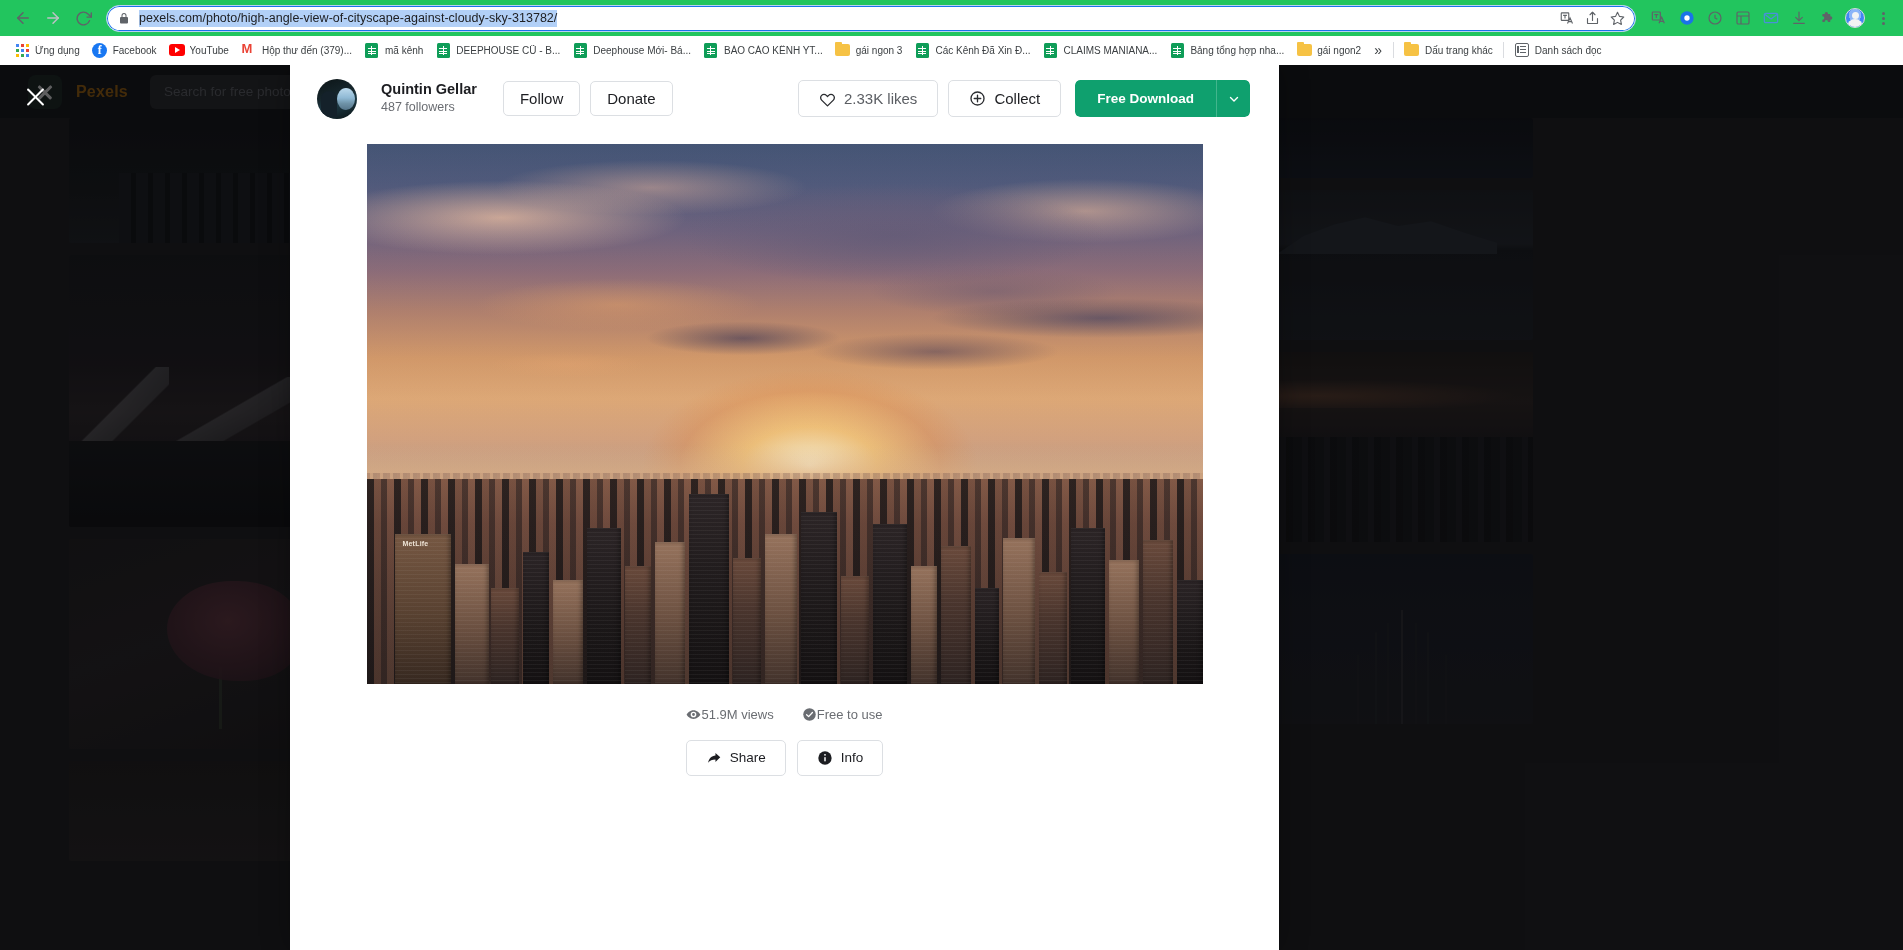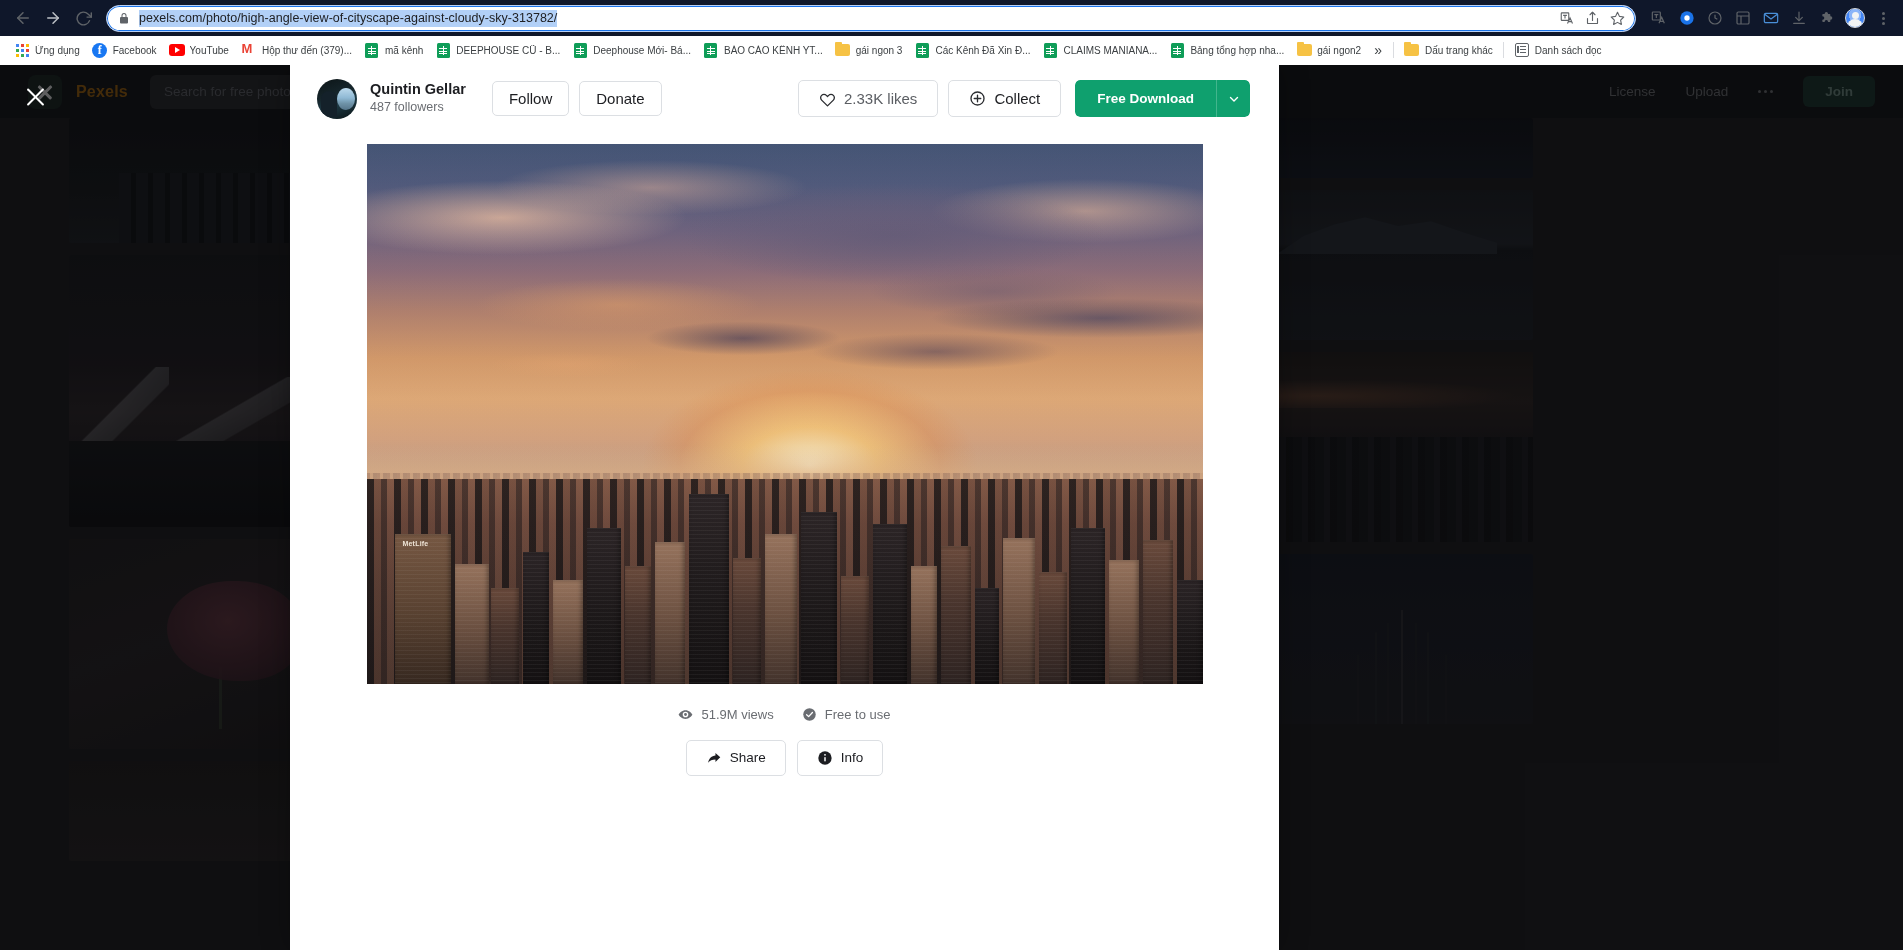--- a/index.html
+++ b/index.html
@@ -15,21 +15,21 @@
   .browser-chrome {
     position: absolute; top: 0; left: 0;
     width: 1903px; height: 65px;
     background: #ffffff;
     z-index: 100;
   }
   .toolbar-row {
     height: 36px;
     display: flex; align-items: center;
     padding: 4px 8px;
-    background: #0f172a;
+    background: #22c55e;
     justify-content: space-between;
   }
   .nav-btn {
     width: 30px; height: 30px;
     display: flex; align-items: center; justify-content: center;
     color: #5f6368;
     border-radius: 50%;
     flex: 0 0 auto;
     font-size: 17px;
     line-height: 1;
@@ -381,21 +381,21 @@
     box-shadow: 0 0 28px rgba(0,0,0,.30);
     display: flex; flex-direction: column;
     overflow: hidden;
   }
   .modal-header {
     height: 67px;
     display: flex; align-items: center;
     padding: 0 29px 0 27px;
     flex: 0 0 auto;
   }
-  .author-block { display: flex; align-items: center; gap: 13px; }
+  .author-block { display: flex; align-items: center; gap: 24px; }
   .author-avatar {
     width: 40px; height: 40px; border-radius: 50%;
     background:
       radial-gradient(circle at 72% 48%, #9fc9e8 0 17%, transparent 18%),
       linear-gradient(160deg, #0c1416 0%, #16262c 42%, #1d3a45 60%, #0a1113 100%);
     position: relative; overflow: hidden; flex: 0 0 40px;
   }
   .author-avatar::before {
     content:""; position:absolute; right:2px; top:9px;
     width:18px; height:22px; border-radius: 9px/11px;
@@ -554,21 +554,21 @@
     background: linear-gradient(180deg, rgba(255,225,190,.04) 0%, rgba(0,0,0,.06) 100%);
   }
 
   
   .photo-meta {
     display: flex; align-items: center; justify-content: center;
     gap: 28px; margin-top: 23px;
     font-size: 13px; color: #6a6d72;
     flex: 0 0 auto;
   }
-  .meta-item { display: flex; align-items: center; gap: 8px; }
+  .meta-item { display: flex; align-items: center; }
   .modal-actions {
     display: flex; align-items: center; justify-content: center;
     gap: 11px; margin-top: 18px;
     flex: 0 0 auto;
   }
   .btn-share, .btn-info { padding: 9px 19px; font-size: 13.5px; }
   svg { display: block; }
 </style>
 </head>
 <body>
@@ -791,30 +791,20 @@
 
 <div class="page-bg">
 
   <div class="pexels-header">
     <div class="px-logo-box">
         <span class="px-logo-x"></span>
       </div>
     <div class="px-wordmark">Pexels</div>
     <div class="px-search">
       <span>Search for free photos</span>
-    </div>
-    <div class="px-nav">
-      <span>License</span>
-      <span>Upload</span>
-      <span class="px-dots">
-          <i></i>
-          <i></i>
-          <i></i>
-        </span>
-      <span class="px-join">Join</span>
     </div>
   </div>
 
   <div class="masonry">
     <div class="col left">
       <div class="thumb t-mountain-night"></div>
       <div class="thumb t-snowy"></div>
       <div class="thumb t-rose"></div>
       <div class="thumb t-dark-bottom"></div>
     </div>

